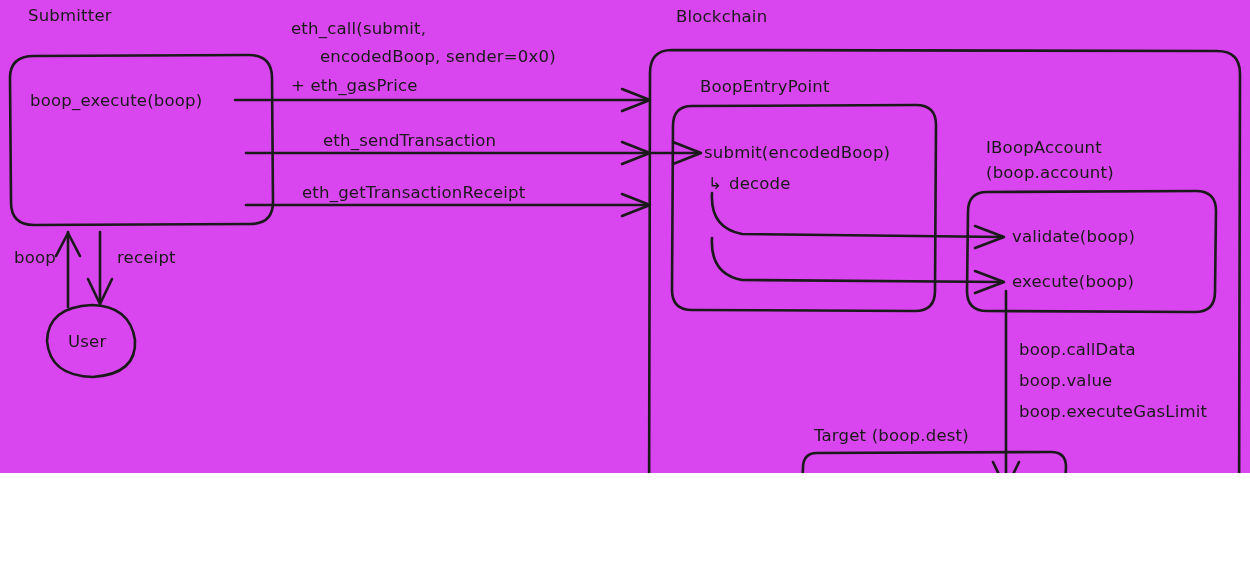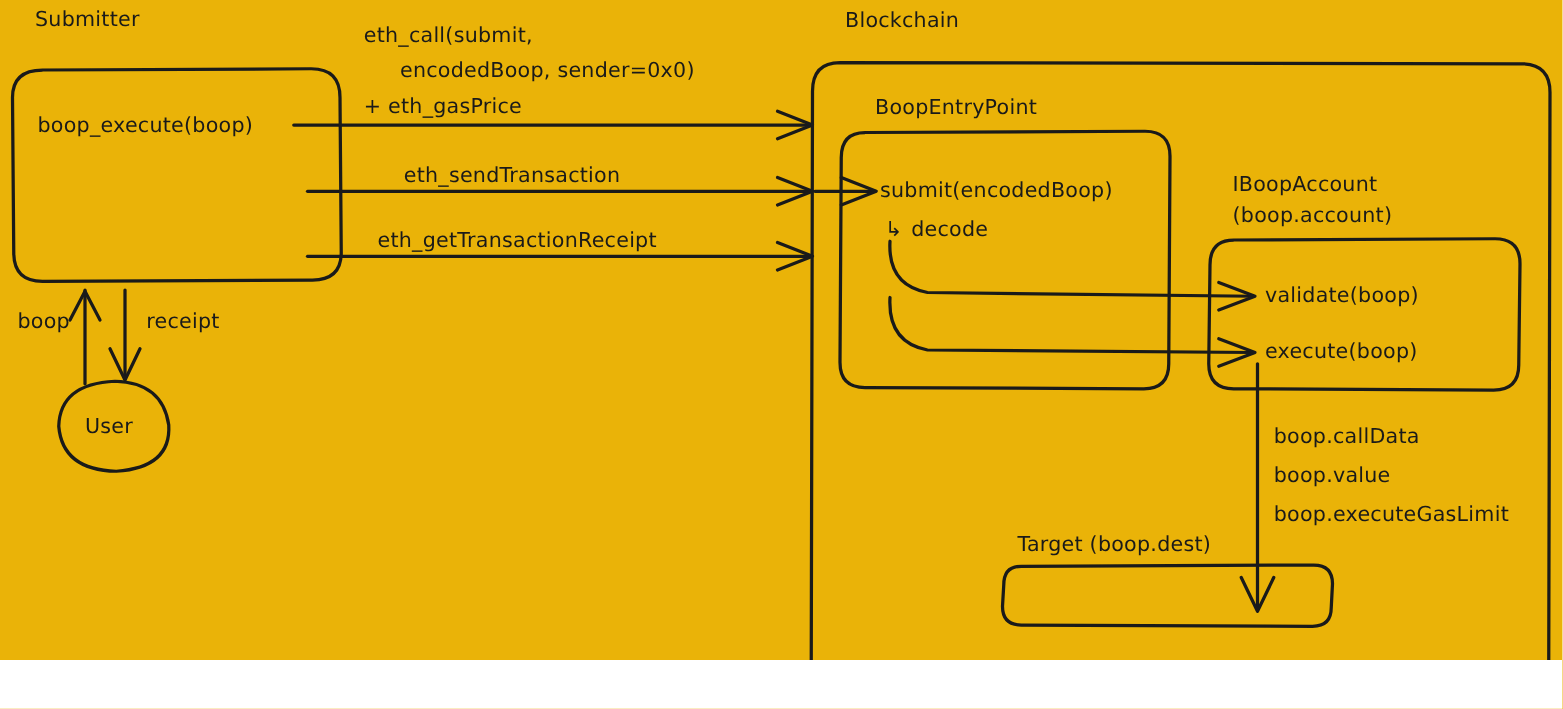--- a/index.html
+++ b/index.html
@@ -7,22 +7,22 @@
     margin: 0;
     padding: 0;
     background: #ffffff;
   }
   body {
     font-family: "DejaVu Sans", sans-serif;
   }
   #diagram-root {
     position: relative;
     width: 1250px;
-    height: 528px;
-    background: #eab308;
+    height: 473px;
+    background: #d946ef;
     overflow: hidden;
   }
   #diagram-svg {
     position: absolute;
     top: 0;
     left: 0;
     width: 1250px;
     height: 567px;
   }
   .hand-text {

